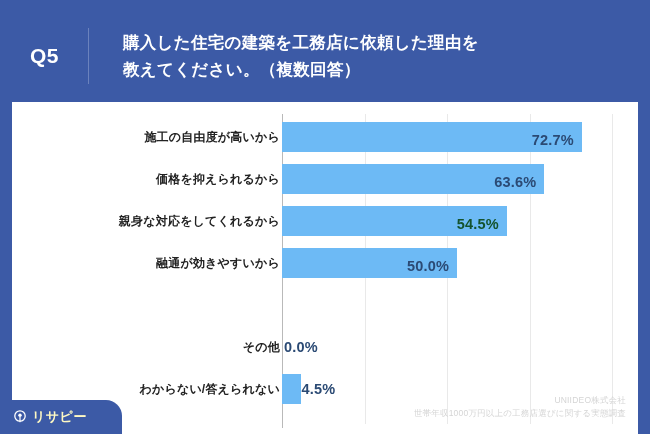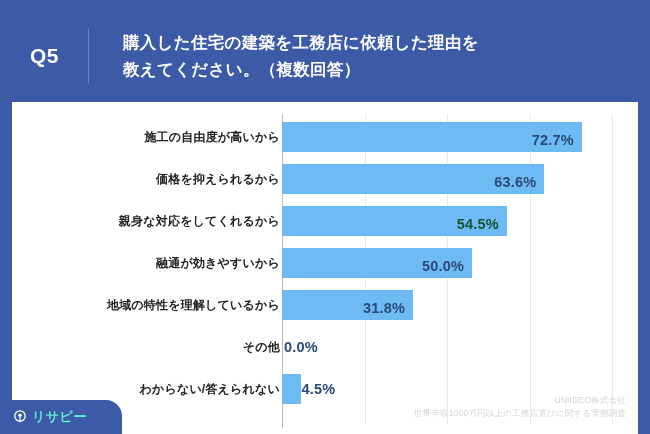--- a/index.html
+++ b/index.html
@@ -149,21 +149,21 @@
     padding-left: 13px;
   }
   .logo-pin {
     width: 14px;
     height: 14px;
     flex: 0 0 14px;
     margin-right: 5px;
     position: relative;
   }
   .logo-text {
-    color: #5eead4;
+    color: #fef9c3;
     font-size: 13px;
     font-weight: bold;
     letter-spacing: 0.5px;
   }
 </style>
 </head>
 <body>
 
 <div class="header">
   <div class="q-number">Q5</div>
@@ -198,30 +198,23 @@
       </div>
       <div class="row" style="top: 104px;">
         <div class="row-label">親身な対応をしてくれるから</div>
         <div class="bar-wrap" style="width: 224.812px;">
           <div class="bar" style="width: 224.812px; background: rgb(109, 186, 245);"></div>
           <div class="bar-value inside" style="color: #14532d;">54.5%</div>
         </div>
       </div>
       <div class="row" style="top: 146px;">
         <div class="row-label">融通が効きやすいから</div>
-        <div class="bar-wrap" style="width: 190px;">
+        <div class="bar-wrap" style="width: 175px;">
           <div class="bar" style="width: 206.25px; background: rgb(109, 186, 245);"></div>
           <div class="bar-value inside" style="color: rgb(43, 74, 116);">50.0%</div>
-        </div>
-      </div>
-      <div class="row" style="top: 188px;">
-        <div class="row-label">地域の特性を理解しているから</div>
-        <div class="bar-wrap" style="width: 131.175px;">
-          <div class="bar" style="width: 131.175px; background: rgb(109, 186, 245);"></div>
-          <div class="bar-value inside" style="color: rgb(43, 74, 116);">31.8%</div>
         </div>
       </div>
       <div class="row" style="top: 230px;">
         <div class="row-label">その他</div>
         <div class="bar-wrap" style="width: 1px;">
           <div class="bar" style="width: 0px; background: rgb(109, 186, 245);"></div>
           <div class="bar-value outside" style="color: rgb(43, 74, 116);">0.0%</div>
         </div>
       </div>
       <div class="row" style="top: 272px;">

